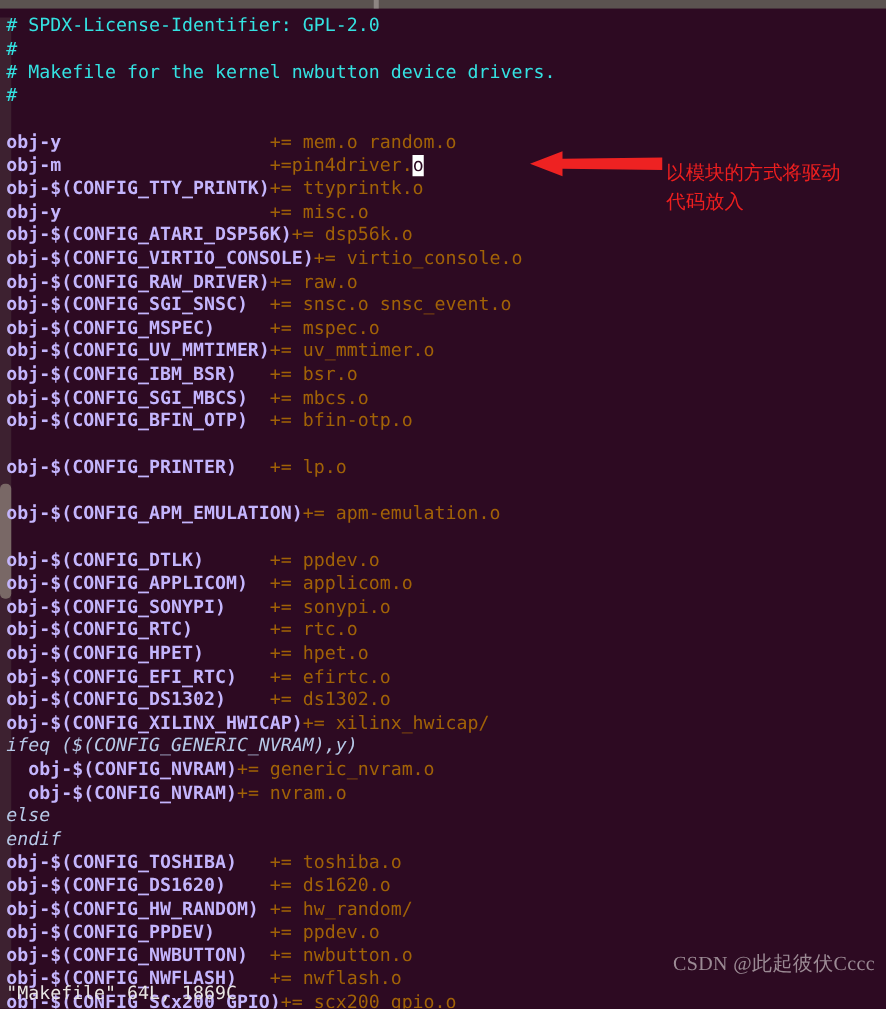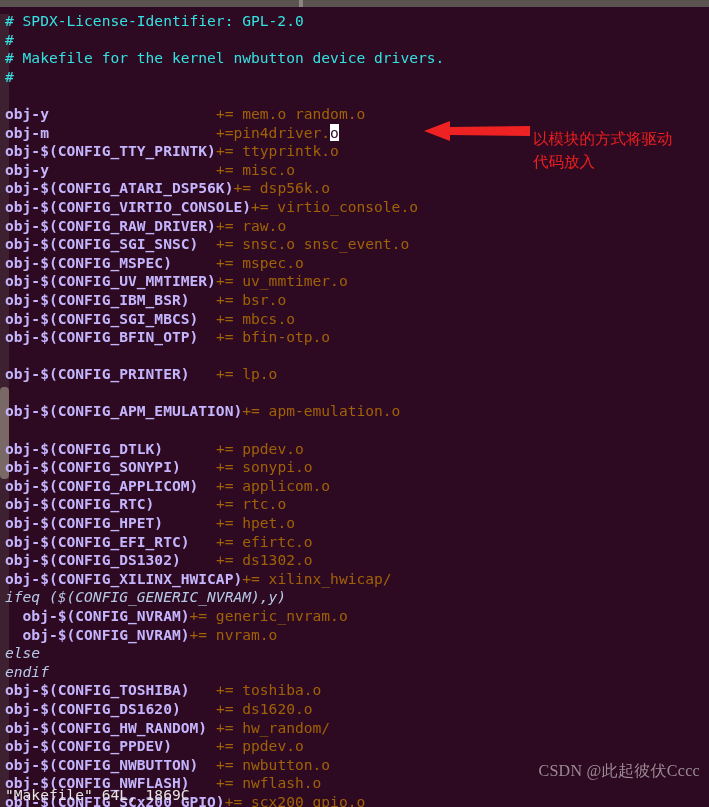--- a/index.html
+++ b/index.html
@@ -171,22 +171,22 @@
         <div class="line"><span class="c-plain"></span><span class="c-var">obj-$(CONFIG_UV_MMTIMER)</span><span class="c-val">+= uv_mmtimer.o</span></div>
         <div class="line"><span class="c-plain"></span><span class="c-var">obj-$(CONFIG_IBM_BSR)   </span><span class="c-val">+= bsr.o</span></div>
         <div class="line"><span class="c-plain"></span><span class="c-var">obj-$(CONFIG_SGI_MBCS)  </span><span class="c-val">+= mbcs.o</span></div>
         <div class="line"><span class="c-plain"></span><span class="c-var">obj-$(CONFIG_BFIN_OTP)  </span><span class="c-val">+= bfin-otp.o</span></div>
         <div class="line"><span class="c-plain">&nbsp;</span></div>
         <div class="line"><span class="c-plain"></span><span class="c-var">obj-$(CONFIG_PRINTER)   </span><span class="c-val">+= lp.o</span></div>
         <div class="line"><span class="c-plain">&nbsp;</span></div>
         <div class="line"><span class="c-plain"></span><span class="c-var">obj-$(CONFIG_APM_EMULATION)</span><span class="c-val">+= apm-emulation.o</span></div>
         <div class="line"><span class="c-plain">&nbsp;</span></div>
         <div class="line"><span class="c-plain"></span><span class="c-var">obj-$(CONFIG_DTLK)      </span><span class="c-val">+= ppdev.o</span></div>
+        <div class="line"><span class="c-plain"></span><span class="c-var">obj-$(CONFIG_APPLICOM)  </span><span class="c-val">+= applicom.o</span></div>
         <div class="line"><span class="c-plain"></span><span class="c-var">obj-$(CONFIG_SONYPI)    </span><span class="c-val">+= sonypi.o</span></div>
-        <div class="line"><span class="c-plain"></span><span class="c-var">obj-$(CONFIG_APPLICOM)  </span><span class="c-val">+= applicom.o</span></div>
         <div class="line"><span class="c-plain"></span><span class="c-var">obj-$(CONFIG_RTC)       </span><span class="c-val">+= rtc.o</span></div>
         <div class="line"><span class="c-plain"></span><span class="c-var">obj-$(CONFIG_HPET)      </span><span class="c-val">+= hpet.o</span></div>
         <div class="line"><span class="c-plain"></span><span class="c-var">obj-$(CONFIG_EFI_RTC)   </span><span class="c-val">+= efirtc.o</span></div>
         <div class="line"><span class="c-plain"></span><span class="c-var">obj-$(CONFIG_DS1302)    </span><span class="c-val">+= ds1302.o</span></div>
         <div class="line"><span class="c-plain"></span><span class="c-var">obj-$(CONFIG_XILINX_HWICAP)</span><span class="c-val">+= xilinx_hwicap/</span></div>
         <div class="line"><span class="c-kw">ifeq ($(CONFIG_GENERIC_NVRAM),y)</span></div>
         <div class="line"><span class="c-plain">  </span><span class="c-var">obj-$(CONFIG_NVRAM)</span><span class="c-val">+= generic_nvram.o</span></div>
         <div class="line"><span class="c-plain">  </span><span class="c-var">obj-$(CONFIG_NVRAM)</span><span class="c-val">+= nvram.o</span></div>
         <div class="line"><span class="c-kw">else</span></div>
         <div class="line"><span class="c-kw">endif</span></div>

